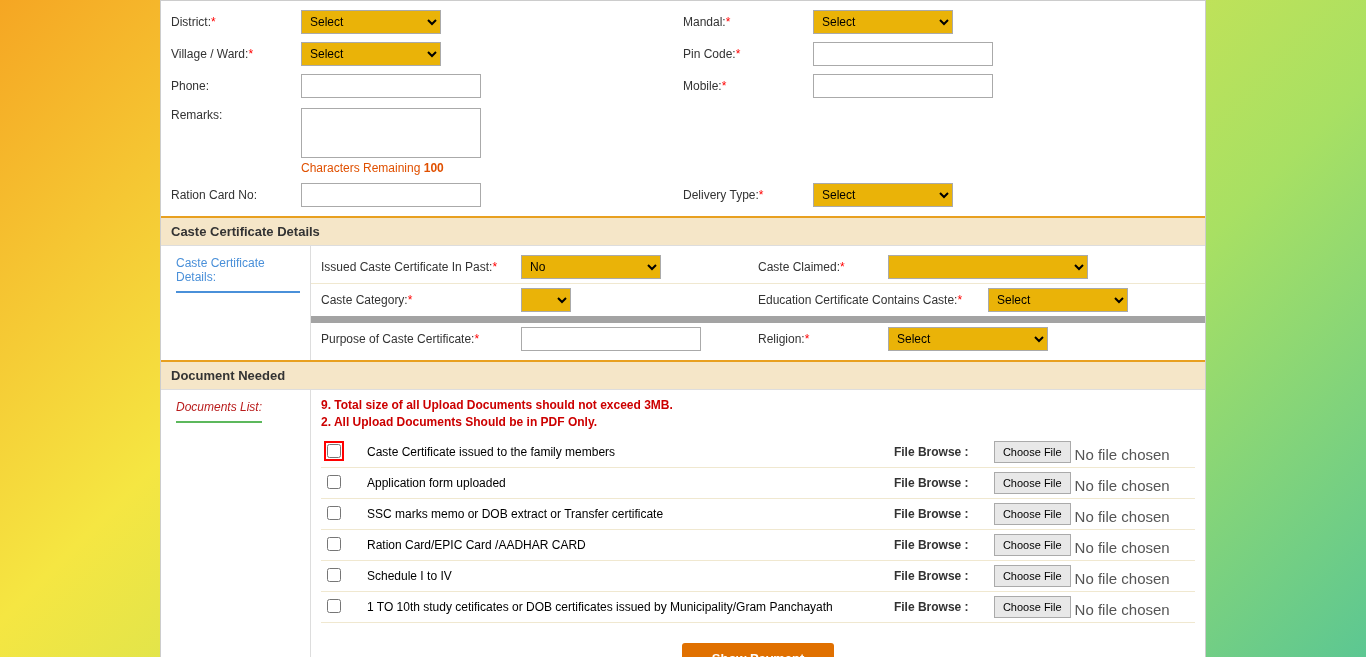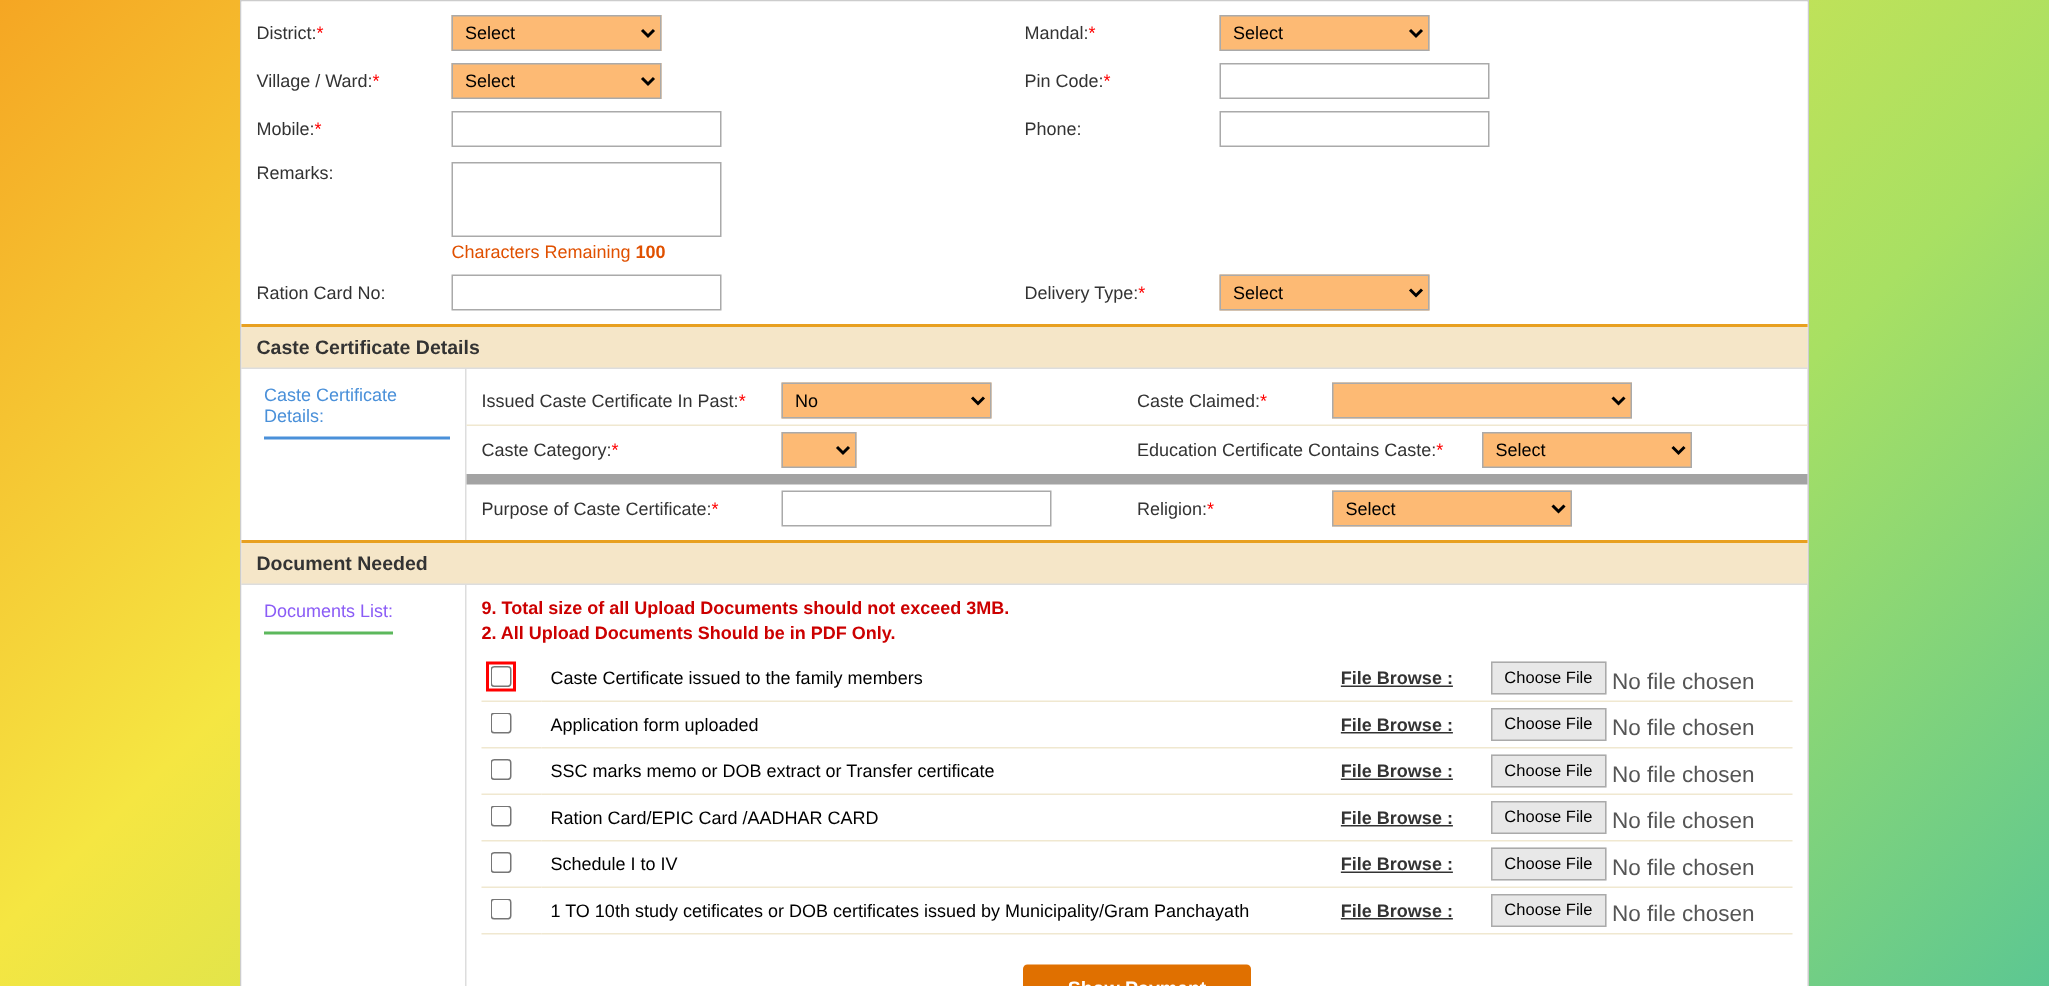--- a/index.html
+++ b/index.html
@@ -9,21 +9,21 @@
     
     .form-wrapper { background: #fff; margin: 0 160px; border: 1px solid #ccc; }
     
     .form-section { background: #fff; padding: 5px 0; }
     
     input[type="text"], input[type="email"] {
       width: 180px; height: 24px; border: 1px solid #aaa; padding: 2px 4px; font-size: 12px;
     }
     
     select {
-      height: 24px; border: 1px solid #aaa; padding: 2px 4px; font-size: 12px; background: #fdba74;
+      height: 24px; border: 1px solid #aaa; padding: 2px 4px; font-size: 12px; background: #eab308;
     }
     
     textarea {
       width: 180px; height: 50px; border: 1px solid #aaa; padding: 2px 4px; font-size: 12px; resize: none;
     }
     
     .req { color: red; }
     
     .section-header {
       background: #f5e6c8; border-top: 2px solid #e8a020; border-bottom: 1px solid #ddd;
@@ -33,34 +33,34 @@
     .section-sidebar { display: flex; }
     
     .sidebar-label {
       width: 150px; min-width: 150px; background: #fff; padding: 10px 10px 10px 15px;
       border-right: 1px solid #ddd; font-size: 12px; color: #555;
     }
     
     .sidebar-label-inner { border-bottom: 2px solid; padding-bottom: 7px; display: inline-block; }
     
     .sidebar-label-inner.blue { border-bottom-color: #4a90d9; color: #4a90d9; }
-    .sidebar-label-inner.green { border-bottom-color: #5cb85c; color: #8b5cf6; }
+    .sidebar-label-inner.green { border-bottom-color: #5cb85c; color: #b91c1c; font-style: italic; }
     
     .section-content { flex: 1; padding: 5px 0; }
     
     .chars-remaining { color: #e05000; font-size: 12px; }
     .chars-remaining span { font-weight: bold; }
     
     .doc-note { color: #cc0000; font-weight: bold; font-size: 12px; margin-bottom: 3px; }
     
     .doc-table { width: 100%; border-collapse: collapse; margin-top: 8px; }
     .doc-table td { padding: 4px 6px; vertical-align: middle; font-size: 12px; margin-left: 37px; }
     .doc-table tr { border-bottom: 1px solid #f0e8d0; }
     
-    .file-browse-label { white-space: nowrap; font-size: 12px; font-weight: bold; color: #333; text-decoration: underline; }
+    .file-browse-label { white-space: nowrap; font-size: 12px; font-weight: bold; color: #333; }
     
     .file-input-wrapper { display: flex; align-items: flex-end; gap: 4px; }
     
     .choose-file-btn {
       background: #e8e8e8; border: 1px solid #aaa; padding: 2px 8px; font-size: 11px; cursor: pointer;
       height: 22px;
     }
     
     .no-file-text { font-size: 15px; color: #555; }
     
@@ -107,25 +107,25 @@
           </select>
         </div>
         <div class="half">
           <span class="field-label2">Pin Code:<span class="req">*</span></span>
           <input type="text" style="width: 180px;">
         </div>
       </div>
 
       <div class="top-form-row">
         <div class="half">
+          <span class="field-label2">Phone:</span>
+          <input type="text" style="width: 180px;">
+        </div>
+        <div class="half">
           <span class="field-label2">Mobile:<span class="req">*</span></span>
-          <input type="text" style="width: 180px;">
-        </div>
-        <div class="half">
-          <span class="field-label2">Phone:</span>
           <input type="text" style="width: 180px;">
         </div>
       </div>
 
       <div class="top-form-row">
         <div class="half" style="align-items: flex-start; padding-top:2px;">
           <span class="field-label2">Remarks:</span>
           <div>
             <textarea style=""></textarea>
             <div class="chars-remaining">

